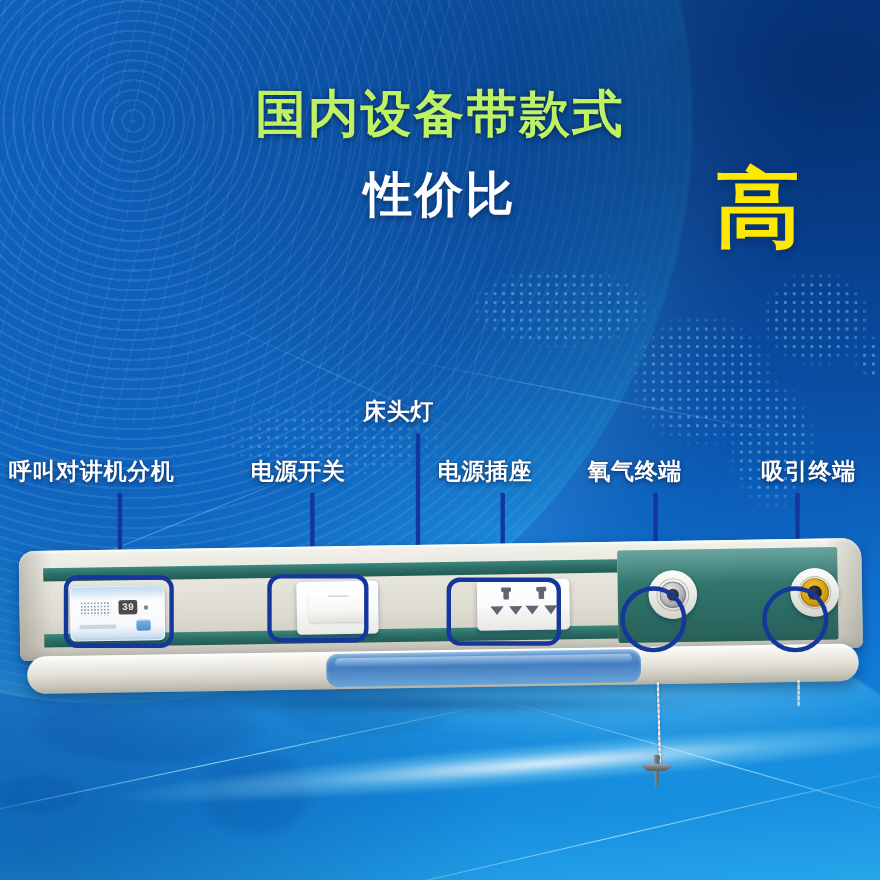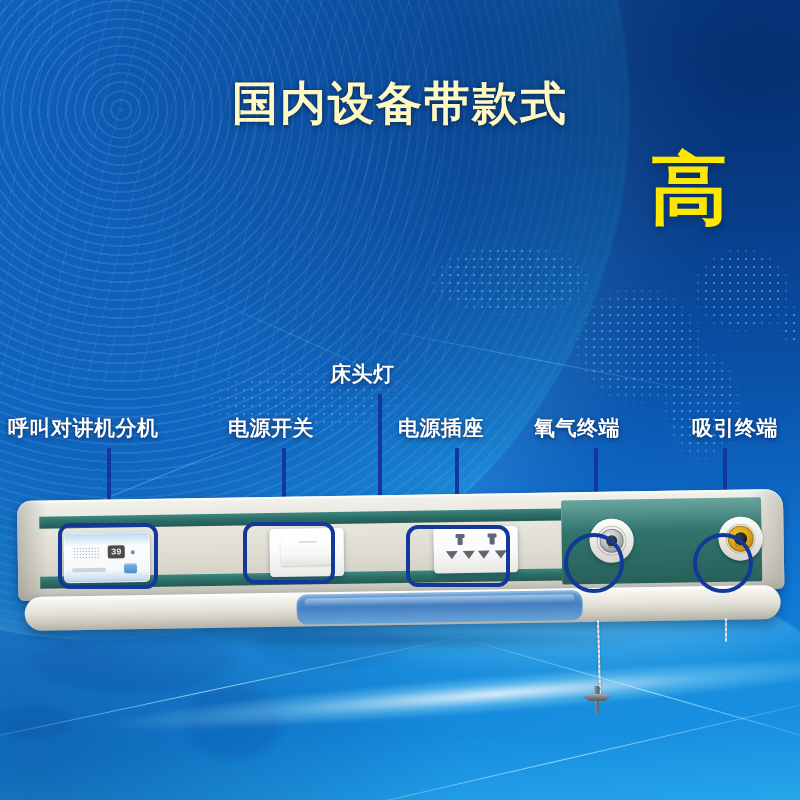--- a/index.html
+++ b/index.html
@@ -130,22 +130,22 @@
     position:absolute; left:0; top:78px; width:800px;
     text-align:center;
     pointer-events:none;
   }
   .hl-row1{
     font-size:46px; font-weight:bold; letter-spacing:2px;
     line-height:1.12;
     text-shadow:0 2px 6px rgba(0,20,60,.55), 0 0 2px rgba(0,20,60,.6);
     white-space:nowrap;
   }
-  .hl-w{ color:#fef9c3; }
-  .hl-y{ color:#fef9c3; }
+  .hl-w{ color:#bef264; }
+  .hl-y{ color:#bef264; }
   .hl-row2{
     margin-top:18px;
     font-size:44px; font-weight:bold; letter-spacing:2px;
     color:#ffffff;
     text-shadow:0 2px 6px rgba(0,20,60,.55);
     white-space:nowrap;
   }
   .hl-big{
     position:absolute; left:650px; top:150px;
     font-size:78px; font-weight:bold; color:#ffe800; line-height:1;
@@ -413,20 +413,21 @@
   <div class="bottom-line"></div>
   <div class="ray r1"></div>
   <div class="ray r2"></div>
   <div class="ray r3"></div>
   <div class="ray r4"></div>
   <div class="ray r5"></div>
   <div class="ray r6"></div>
 
   <div class="headline">
     <div class="hl-row1"><span class="hl-w">国内</span><span class="hl-y">设备带</span><span class="hl-w">款式</span></div>
+    <div class="hl-row2">性价比</div>
   </div>
   <div class="hl-big">高</div>
 
   <div class="labels">
     <div class="clabel lbl-switch">电源开关</div>
     <div class="clabel lbl-intercom">呼叫对讲机分机</div>
     <div class="clabel lbl-bedlamp">床头灯</div>
     <div class="clabel lbl-socket">电源插座</div>
     <div class="clabel lbl-oxygen">氧气终端</div>
     <div class="clabel lbl-suction">吸引终端</div>

